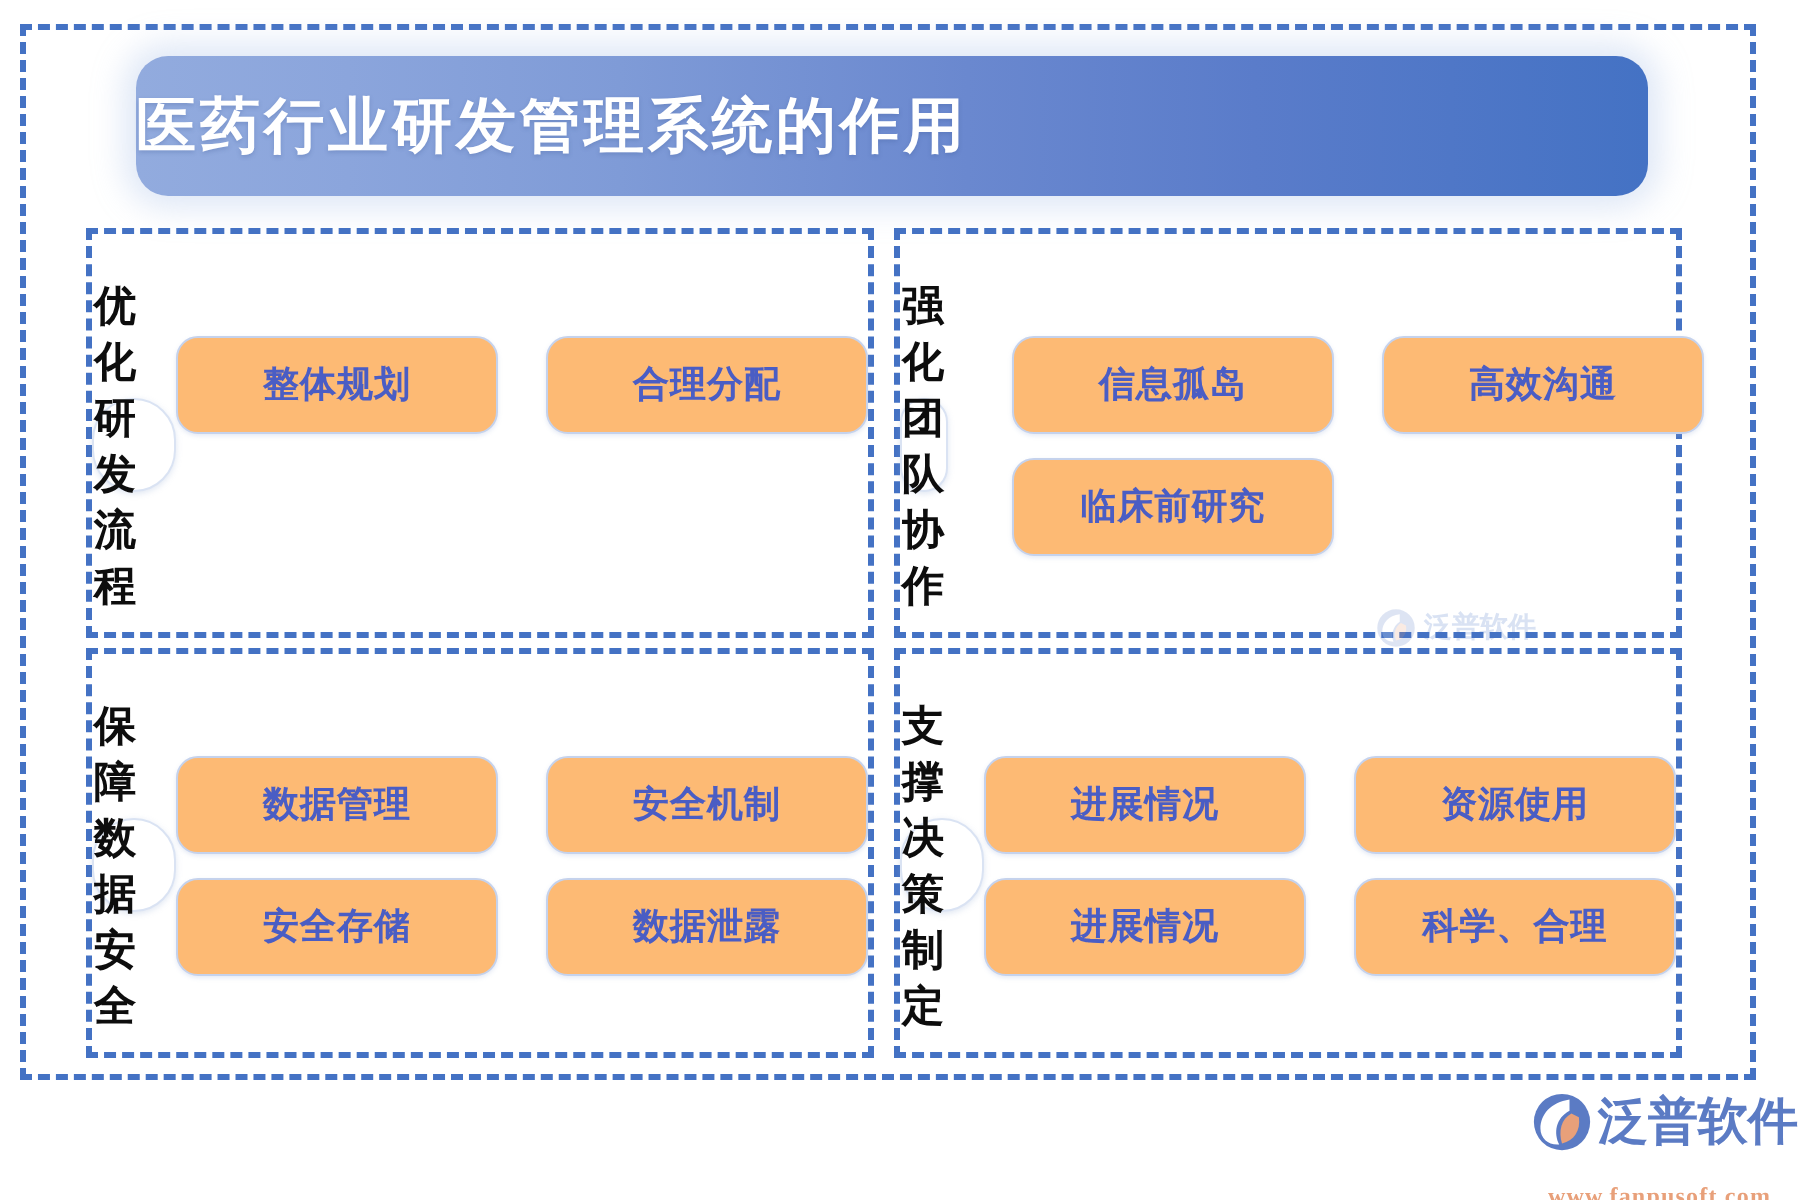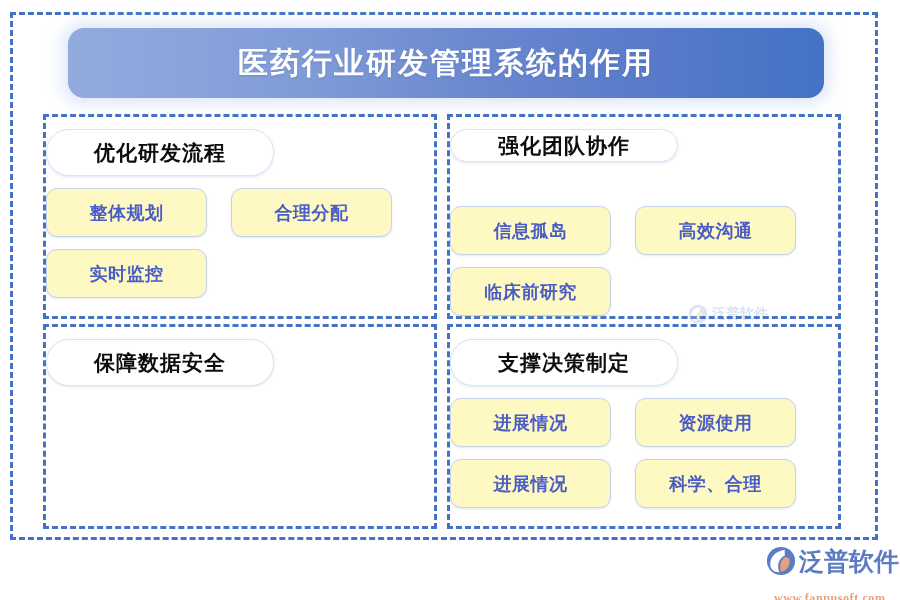--- a/index.html
+++ b/index.html
@@ -31,39 +31,39 @@
     position: absolute;
     left: 68px;
     top: 28px;
     width: 756px;
     height: 70px;
     border-radius: 16px;
     background: linear-gradient(90deg, #92ABDE 0%, #8BA5DC 14%, #7F9BD7 32%, #6A88CF 55%, #5A7CCA 74%, #4472C4 100%);
     box-shadow: 0 0 16px 6px rgba(160,185,230,0.35);
     display: flex;
     align-items: center;
-    justify-content: center;
+    justify-content: flex-start;
   }
   .title-text {
     color: #ffffff;
     font-size: 30px;
     font-weight: bold;
     letter-spacing: 2px;
     font-family: "Liberation Serif", "DejaVu Serif", serif;
     text-shadow: 0 1px 2px rgba(50,80,140,0.25);
   }
 
   
   .quadrant {
     position: absolute;
     border: 3px dashed #4472C4;
     box-sizing: border-box;
     display: flex;
-    flex-direction: column;
-    align-items: flex-start;
+    flex-direction: row;
+    align-items: center;
   }
   .q-tl { left: 43px;  top: 114px; width: 394px; height: 205px; }
   .q-tr { left: 447px; top: 114px; width: 394px; height: 205px; gap: 32px; }
   .q-bl { left: 43px;  top: 324px; width: 394px; height: 205px; }
   .q-br { left: 447px; top: 324px; width: 394px; height: 205px; }
 
   
   .header-pill {
     margin-top: 12px;
     width: 226px;
@@ -87,21 +87,21 @@
   
   .item-grid {
     margin-top: 12px;
     display: grid;
     grid-template-columns: 161px 161px;
     grid-template-rows: 49px 49px;
     column-gap: 24px;
     row-gap: 12px;
   }
   .item-card {
-    background: #fef9c3;
+    background: #fdba74;
     border: 1.6px solid #C5D2EC;
     border-radius: 11px;
     display: flex;
     align-items: center;
     justify-content: center;
     box-shadow: 0 1px 2px rgba(150,170,215,0.25);
   }
   .item-text {
     color: #4A5DC4;
     font-size: 18px;
@@ -174,23 +174,20 @@
   <div class="header-pill">
     <span class="header-pill-text">优化研发流程</span>
   </div>
   <div class="item-grid">
     <div class="item-card">
       <span class="item-text">整体规划</span>
     </div>
     <div class="item-card">
       <span class="item-text">合理分配</span>
     </div>
-    <div class="item-card">
-      <span class="item-text">实时监控</span>
-    </div>
   </div>
 </div>
 
 <div class="quadrant q-tr">
   <div class="header-pill">
     <span class="header-pill-text">强化团队协作</span>
   </div>
   <div class="item-grid">
     <div class="item-card">
       <span class="item-text">信息孤岛</span>
@@ -200,20 +197,34 @@
     </div>
     <div class="item-card">
       <span class="item-text">临床前研究</span>
     </div>
   </div>
 </div>
 
 <div class="quadrant q-bl">
   <div class="header-pill">
     <span class="header-pill-text">保障数据安全</span>
+  </div>
+  <div class="item-grid">
+    <div class="item-card">
+      <span class="item-text">数据管理</span>
+    </div>
+    <div class="item-card">
+      <span class="item-text">安全机制</span>
+    </div>
+    <div class="item-card">
+      <span class="item-text">安全存储</span>
+    </div>
+    <div class="item-card">
+      <span class="item-text">数据泄露</span>
+    </div>
   </div>
 </div>
 
 <div class="quadrant q-br">
   <div class="header-pill">
     <span class="header-pill-text">支撑决策制定</span>
   </div>
   <div class="item-grid">
     <div class="item-card">
       <span class="item-text">进展情况</span>

